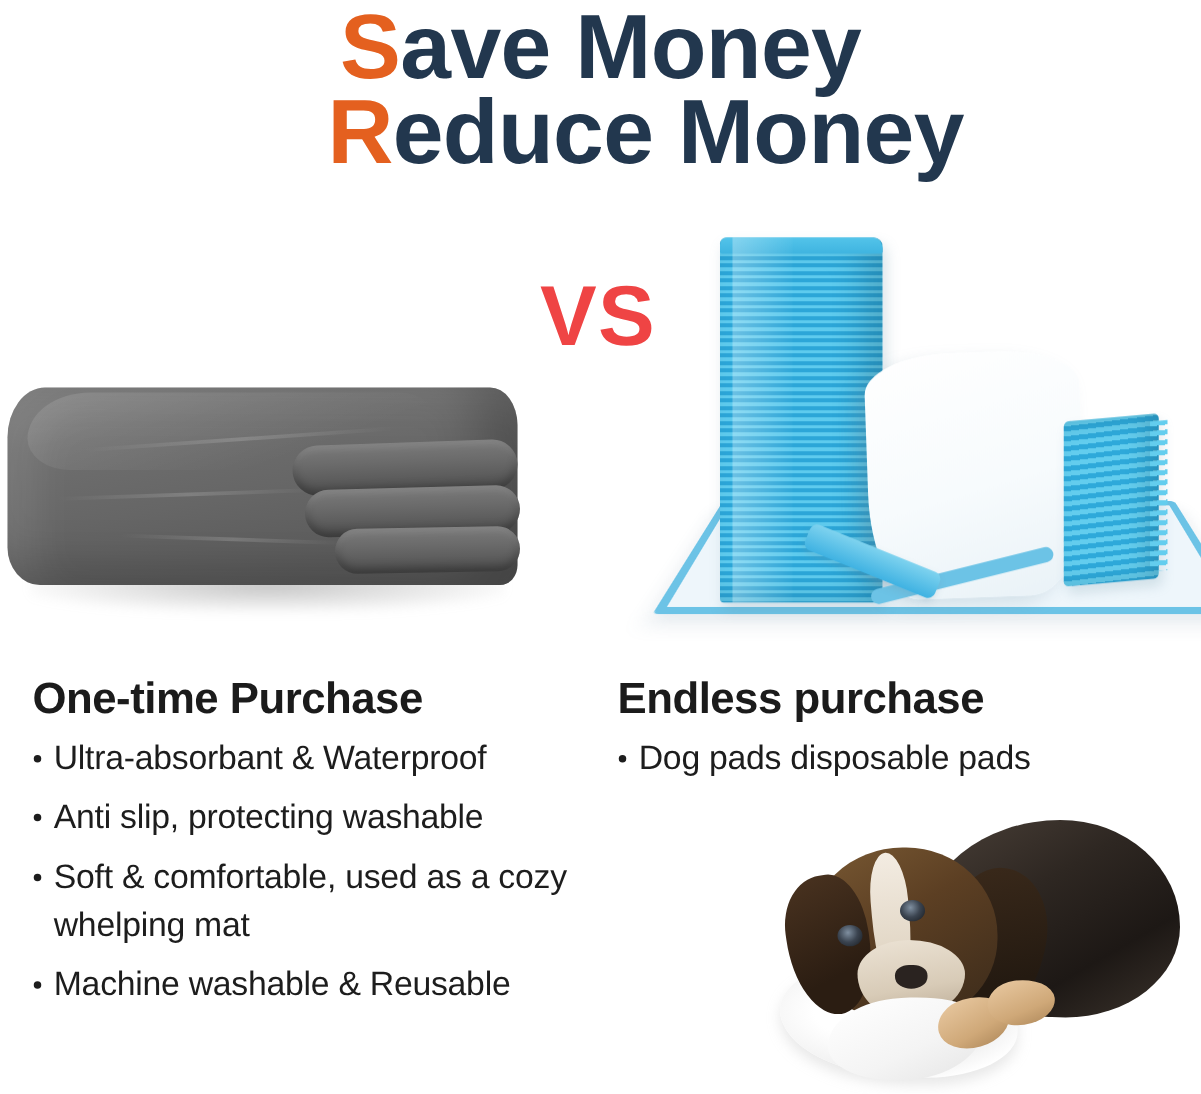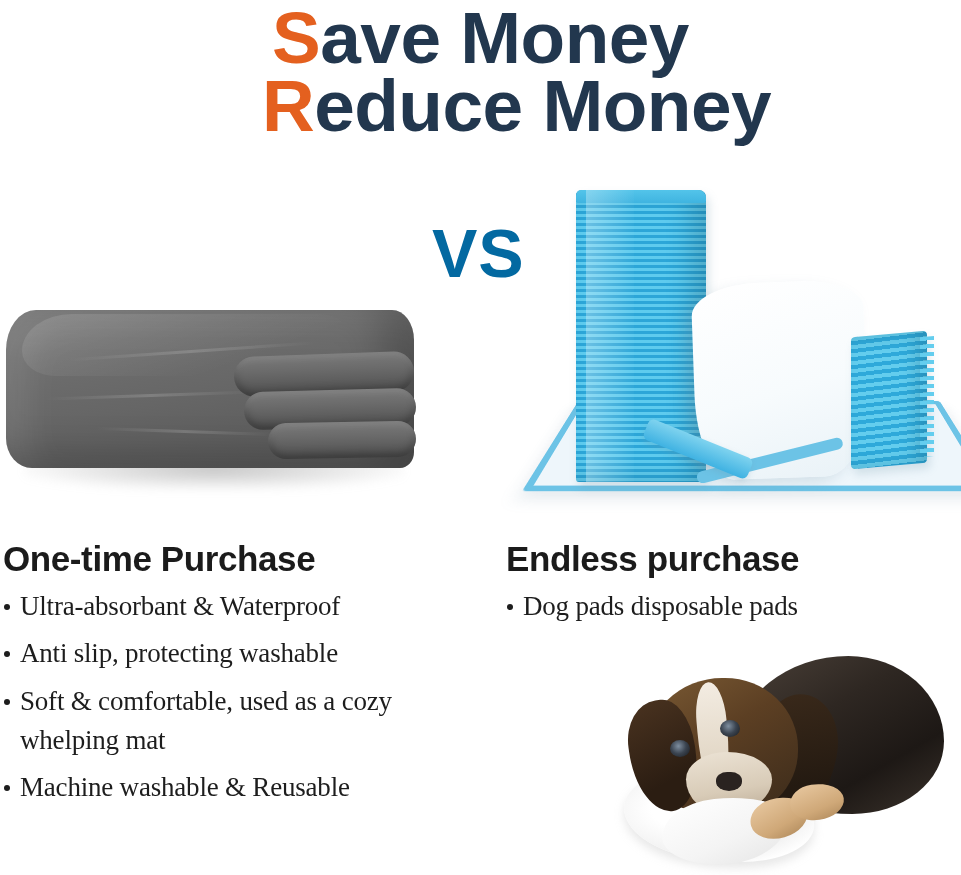--- a/index.html
+++ b/index.html
@@ -43,21 +43,21 @@
     color: #E4601F;
   }
 
   
   .vs-badge {
     position: absolute;
     left: 432px;
     top: 219px;
     font-size: 68px;
     font-weight: 700;
-    color: #0369a1;
+    color: #ef4444;
     letter-spacing: 1px;
     line-height: 1;
   }
 
   
   .blanket-wrap {
     position: absolute;
     left: 6px;
     top: 296px;
     width: 420px;
@@ -212,22 +212,22 @@
     border-radius: 6px;
     transform: rotate(22deg);
     box-shadow: 0 3px 6px rgba(110,150,170,0.25);
   }
 
   
   .col {
     position: absolute;
     top: 540px;
   }
-  .col.left  { left: 3px;  width: 480px; }
-  .col.right { left: 506px; width: 430px; }
+  .col.left  { left: 26px;  width: 480px; }
+  .col.right { left: 494px; width: 430px; }
   .col-heading {
     font-size: 35px;
     font-weight: 700;
     color: #1b1b1b;
     letter-spacing: -0.4px;
     line-height: 1.08;
     margin: 0 0 9px 0;
     white-space: nowrap;
   }
   .bullets {
@@ -237,21 +237,20 @@
   }
   .bullets li {
     position: relative;
     font-size: 27px;
     font-weight: 300;
     color: #1d1d1d;
     line-height: 1.46;
     padding-left: 17px;
     margin-bottom: 8px;
     letter-spacing: -0.2px;
-    font-family: Liberation Serif, serif;
   }
   .bullets li::before {
     content: "";
     position: absolute;
     left: 1px;
     top: 17px;
     width: 6px;
     height: 6px;
     border-radius: 50%;
     background: #1d1d1d;

